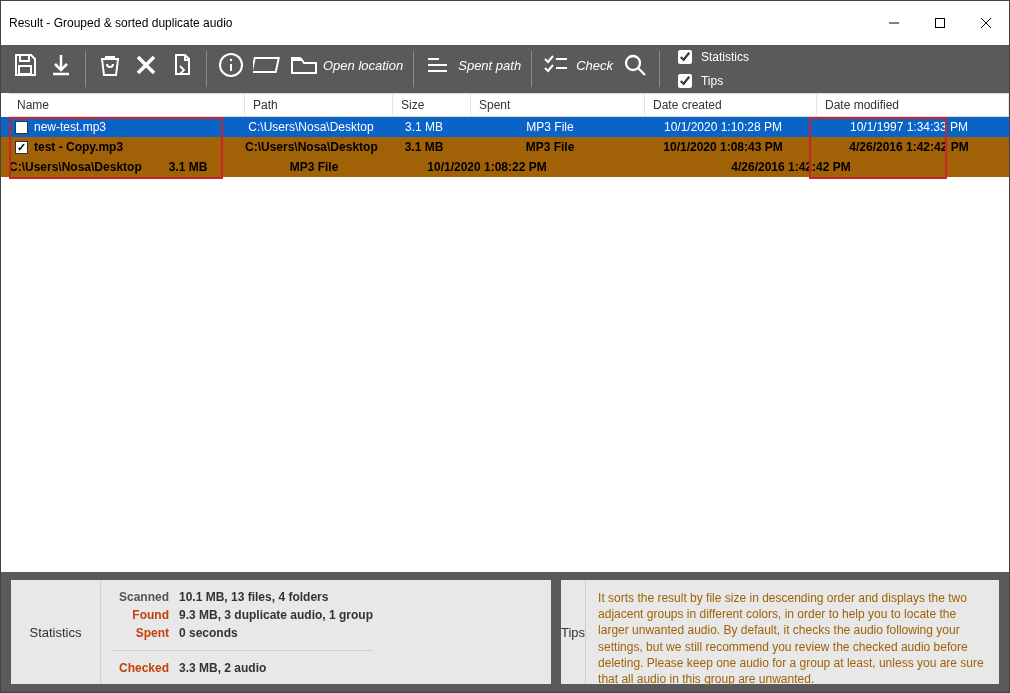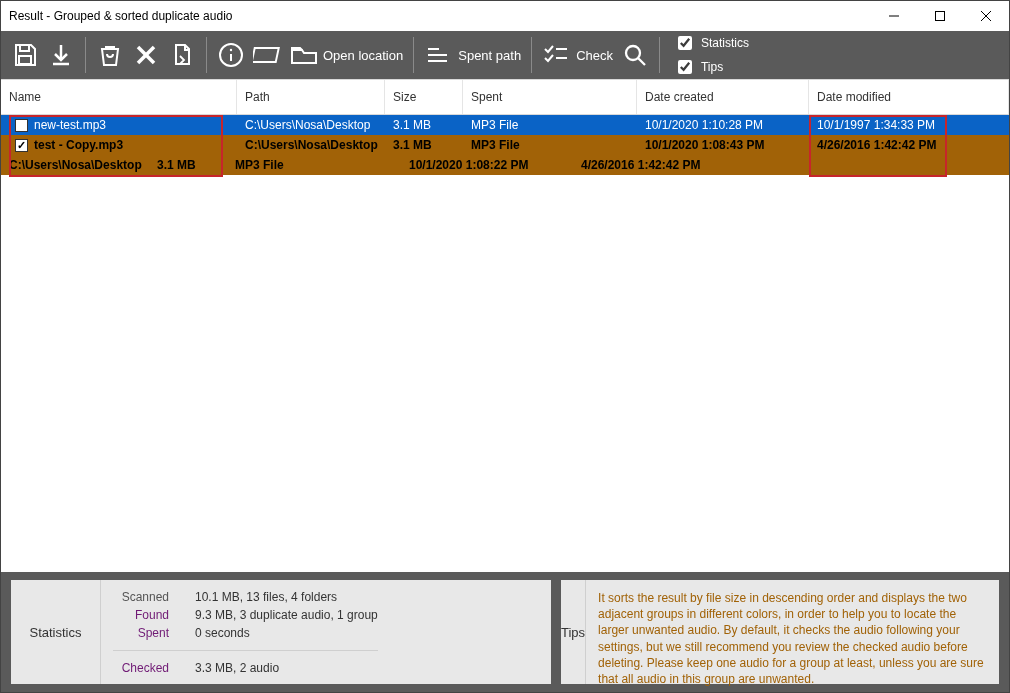--- a/index.html
+++ b/index.html
@@ -1,61 +1,61 @@
 <!DOCTYPE html>
 <html><head>
 <meta charset="utf-8">
 <style>
   * { box-sizing: border-box; }
   html, body { margin: 0; padding: 0; font-family: "Segoe UI", Tahoma, sans-serif; font-size: 13px; color: #000; background: #fff; }
   .window { width: 1010px; height: 693px; border: 1px solid #434343; display: flex; flex-direction: column; }
-  .titlebar { height: 30px; background: #fff; display: flex; align-items: center; padding-left: 8px; }
+  .titlebar { height: 44px; background: #fff; display: flex; align-items: center; padding-left: 8px; }
   .titlebar-title { font-size: 12px; color: #000; }
   .titlebar-spacer { flex: 1; }
   .winbtn { width: 46px; height: 30px; display: flex; align-items: center; justify-content: center; color: #000; }
 
   .toolbar { background: #5a5a5a; height: 48px; display: flex; align-items: center; padding: 0 6px; gap: 0; color: #fff; }
-  .tgroup { display: flex; align-items: center; height: 100%; }
+  .tgroup { display: flex; align-items: flex-start; height: 100%; font-style: italic; }
   .sep { width: 1px; height: 36px; background: #8a8a8a; margin: 0 6px; }
   .tbtn { height: 40px; display: flex; align-items: center; justify-content: center; padding: 0 4px; cursor: pointer; }
   .tbtn .ticon { width: 28px; height: 28px; display: flex; align-items: center; justify-content: center; }
   .tbtn .tlbl { color: #fff; font-size: 13px; margin-left: 6px; }
   .rpanel { margin-left: 8px; display: flex; flex-direction: column; gap: 4px; font-size: 12px; }
   .rpanel label { display: flex; align-items: center; gap: 6px; color: #fff; }
   .rpanel input[type=checkbox] { accent-color: #fff; width: 14px; height: 14px; }
 
-  .headerrow { display: flex; height: 36px; border-top: 1px solid #d9d9d9; border-bottom: 1px solid #d9d9d9; background: #fff; font-size: 12px; color: #333; }
+  .headerrow { display: flex; height: 24px; border-top: 1px solid #d9d9d9; border-bottom: 1px solid #d9d9d9; background: #fff; font-size: 12px; color: #333; margin-left: 8px; }
   .hc { border-right: 1px solid #e5e5e5; display: flex; align-items: center; padding: 0 8px; cursor: default; }
   .c-name { width: 236px; }
   .c-path { width: 148px; }
   .c-size { width: 78px; }
   .c-type { width: 174px; }
   .c-created { width: 172px; }
   .c-modified { flex: 1; }
 
   .table-body { flex: 1; overflow: auto; background: #fff; position: relative; }
   .row { display: flex; height: 20px; align-items: center; font-size: 12px; }
   .row.sel { background: #0a63c6; color: #fff; }
   .row.alt { background: #a16207; font-weight: bold; }
-  .cell { padding: 0 8px; white-space: nowrap; overflow: hidden; }
+  .cell { padding: 0 8px; white-space: nowrap; overflow: hidden; text-align: center; }
   .cell.c-name { display: flex; align-items: center; gap: 6px; padding-left: 14px; }
   .chk { width: 13px; height: 13px; border: 1px solid #333; background: #fff; display: inline-flex; align-items: center; justify-content: center; flex-shrink: 0; }
   .chk.checked::after { content: "✓"; font-size: 11px; line-height: 1; color: #000; }
   .row.sel .chk { border-color: #333; }
   .highlight-name { position: absolute; border: 2px solid #c7252b; pointer-events: none; left: 8px; top: 0; width: 214px; height: 62px; }
   .highlight-mod { position: absolute; border: 2px solid #c7252b; pointer-events: none; left: 808px; top: 0; width: 138px; height: 62px; }
 
   .bottom { height: 120px; background: #5a5a5a; display: flex; gap: 10px; padding: 8px 10px; }
   .panel { background: #e8e8e8; flex: 1; display: flex; border: 0; }
   .panel-side { width: 90px; display: flex; align-items: center; justify-content: center; border-right: 1px solid #cfcfcf; color: #333; font-size: 13px; }
   .panel-side.small { width: 56px; }
   .panel-body { padding: 10px 12px; font-size: 12px; color: #333; }
   .stat-col { display: flex; flex-direction: column; gap: 4px; }
-  .stat-row { display: flex; gap: 26px; }
-  .stat-lbl { width: 56px; text-align: right; color: #701a75; }
+  .stat-row { display: flex; gap: 10px; font-weight: bold; }
+  .stat-lbl { width: 56px; text-align: right; color: #c2410c; }
   .stat-divider { border-bottom: 1px solid #cfcfcf; margin: 6px 0; }
   .stat-row:first-child .stat-lbl { color: #555; }
   .panels-stats { flex: 0 0 540px; }
   .tips-text { line-height: 1.35; color: #a16207; }
 
   svg { display: block; }
 </style>
 </head>
 <body>
 

